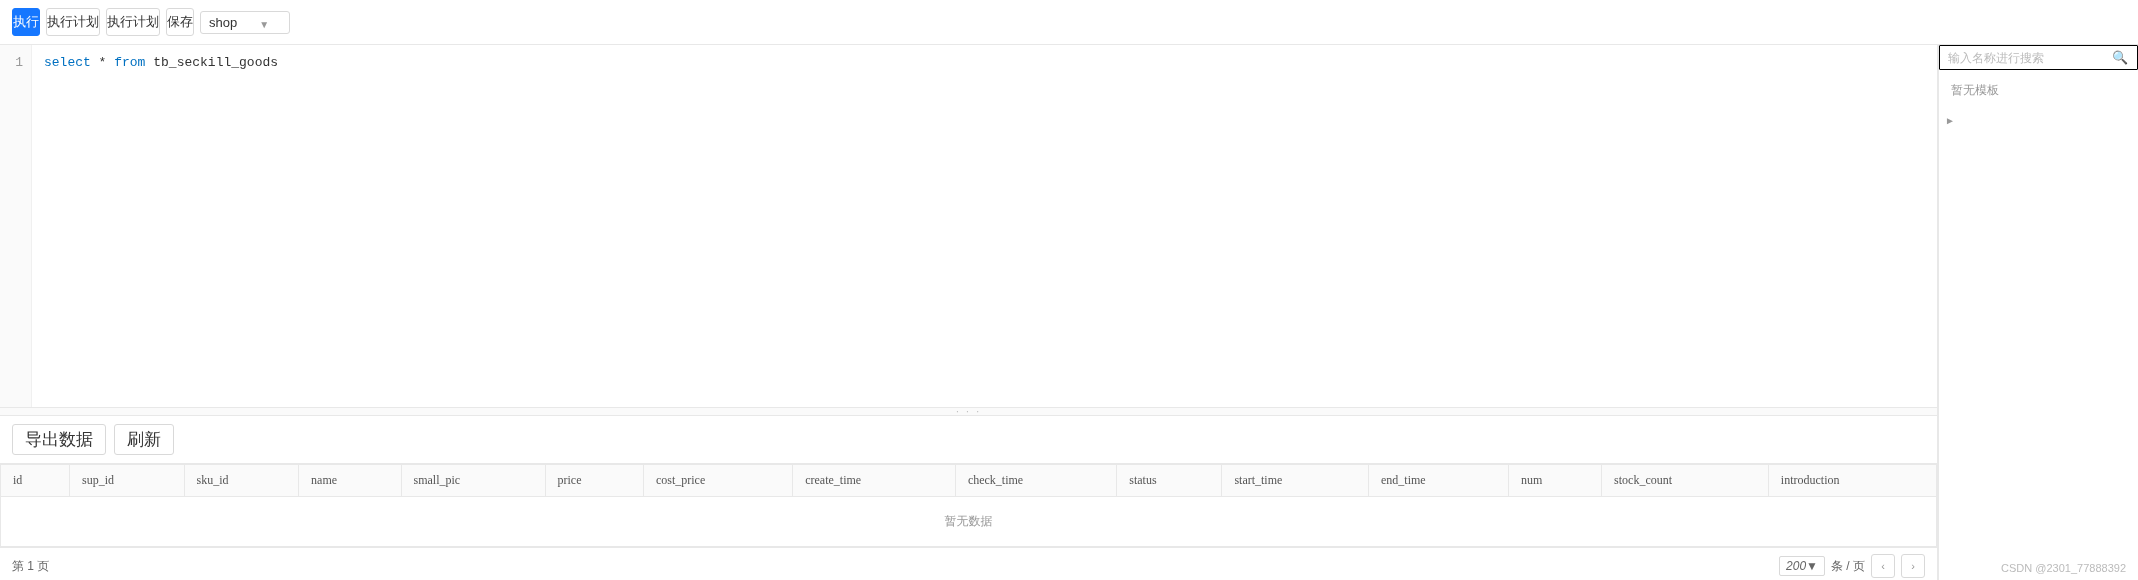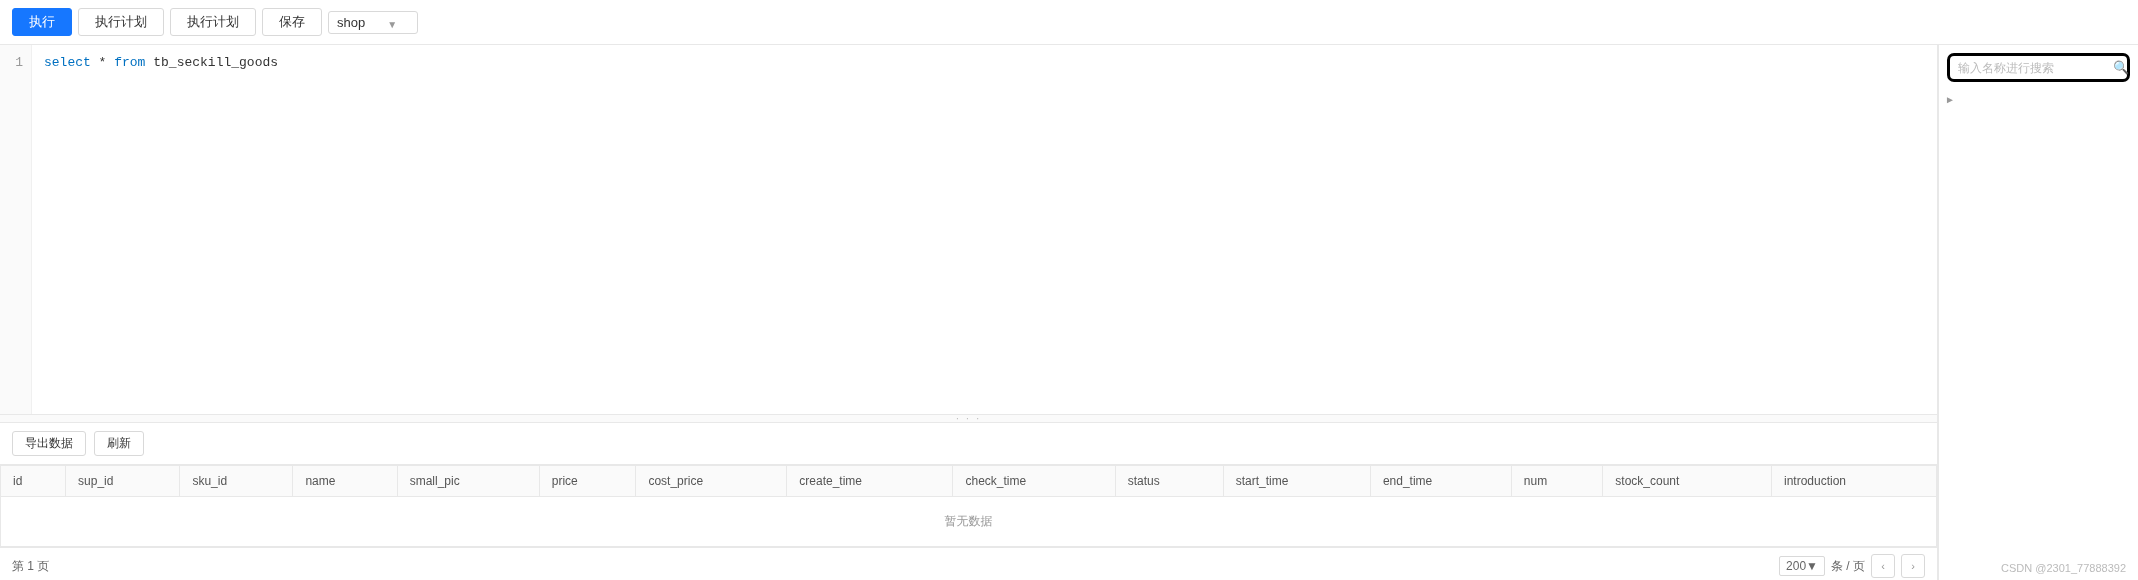--- a/index.html
+++ b/index.html
@@ -16,21 +16,21 @@
     
     .toolbar {
       display: flex;
       align-items: center;
       padding: 8px 12px;
       border-bottom: 1px solid #e8e8e8;
       gap: 6px;
       background: #fff;
     }
     .btn {
-      padding: 4px 16px;
+      padding: 4px 0;
       border: 1px solid #d9d9d9;
       border-radius: 3px;
       cursor: pointer;
       font-size: 13px;
       background: #fff;
       color: #333;
     }
     .btn-primary {
       background: #1677ff;
       color: #fff;
@@ -152,29 +152,30 @@
       padding: 8px 12px;
       gap: 8px;
       border-bottom: 1px solid #e8e8e8;
     }
 
     .btn-sm {
       padding: 3px 12px;
       border: 1px solid #d9d9d9;
       border-radius: 3px;
       cursor: pointer;
-      font-size: 12px;
+      font-size: 17px;
       background: #fff;
       color: #333;
     }
 
     
     .result-table-wrapper {
       overflow-x: auto;
       overflow-y: auto;
+      font-family: Liberation Serif, serif;
     }
 
     table {
       width: 100%;
       border-collapse: collapse;
       font-size: 12px;
     }
 
     thead tr {
       background: #fafafa;
@@ -220,20 +221,21 @@
 
     .page-size-select {
       display: flex;
       align-items: center;
       border: 1px solid #d9d9d9;
       border-radius: 2px;
       padding: 2px 6px;
       font-size: 12px;
       cursor: pointer;
       background: #fff;
+      font-style: italic;
     }
 
     .page-btn {
       width: 24px;
       height: 24px;
       display: flex;
       align-items: center;
       justify-content: center;
       border: 1px solid #d9d9d9;
       border-radius: 3px;
@@ -268,23 +270,22 @@
     }
 
     .template-tab.active {
       color: #1677ff;
       border-bottom: 2px solid #1677ff;
     }
 
     .template-search {
       display: flex;
       align-items: center;
-      margin: 8px;
-      border: 3px solid #000000;
-      border-radius: 7px;
+      border: 1px solid #000000;
+      border-radius: 1px;
       padding: 4px 8px;
     }
 
     .template-search input {
       flex: 1;
       border: none;
       outline: none;
       font-size: 12px;
       color: #333;
     }
@@ -401,19 +402,20 @@
 
   </div>
 
   <div class="right-panel">
 
     <div class="template-search">
       <input type="text" placeholder="输入名称进行搜索" style="">
       <span class="search-icon-btn">🔍</span>
     </div>
 
+    <div class="template-empty">暂无模板</div>
 
     <div class="collapse-arrow">►</div>
   </div>
 
 </div>
 
 <div class="watermark">CSDN @2301_77888392</div>
 
 </body></html>

